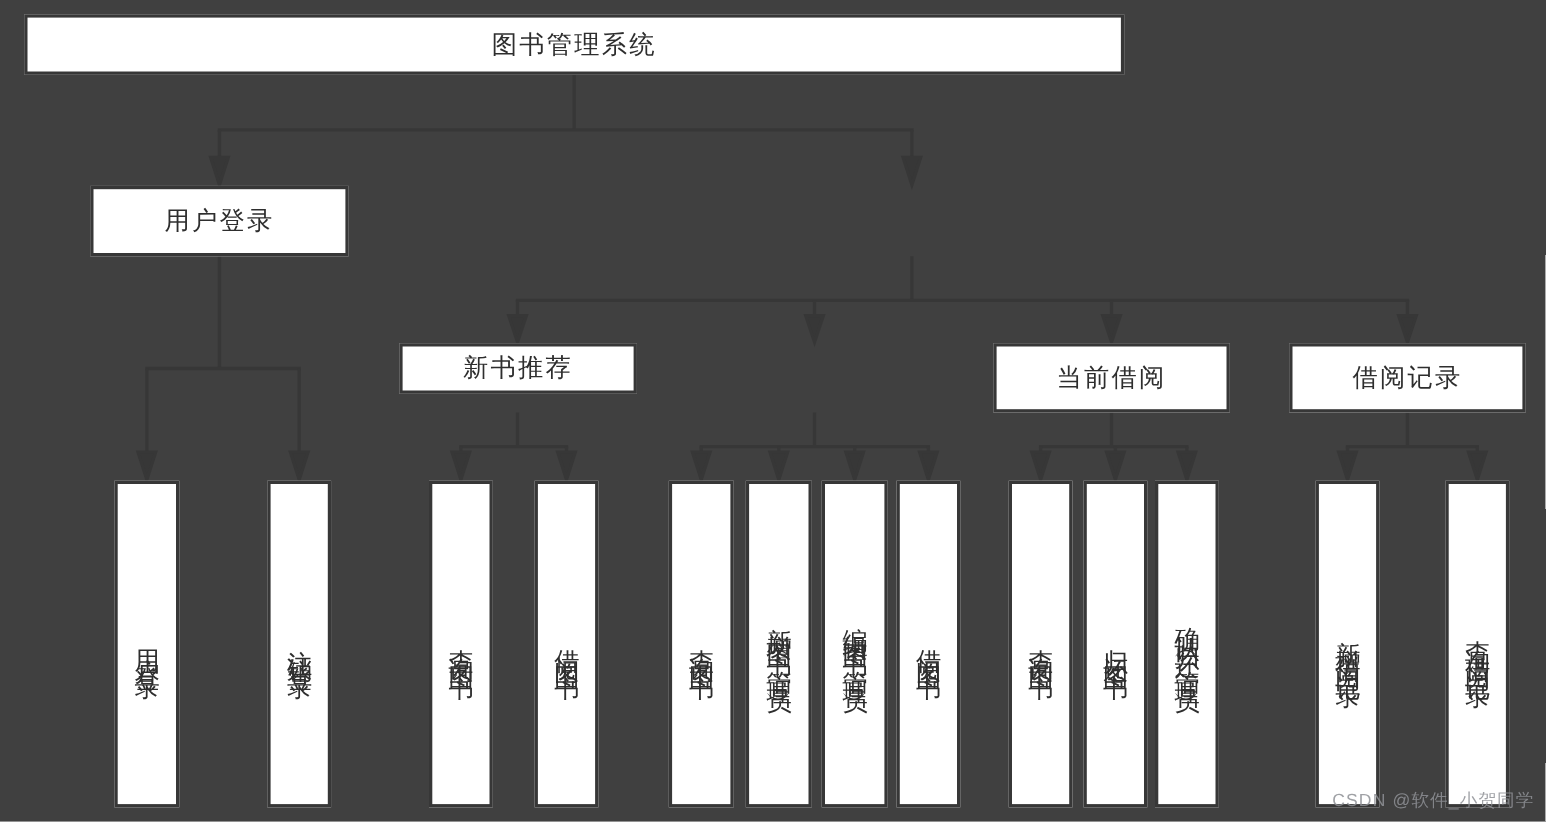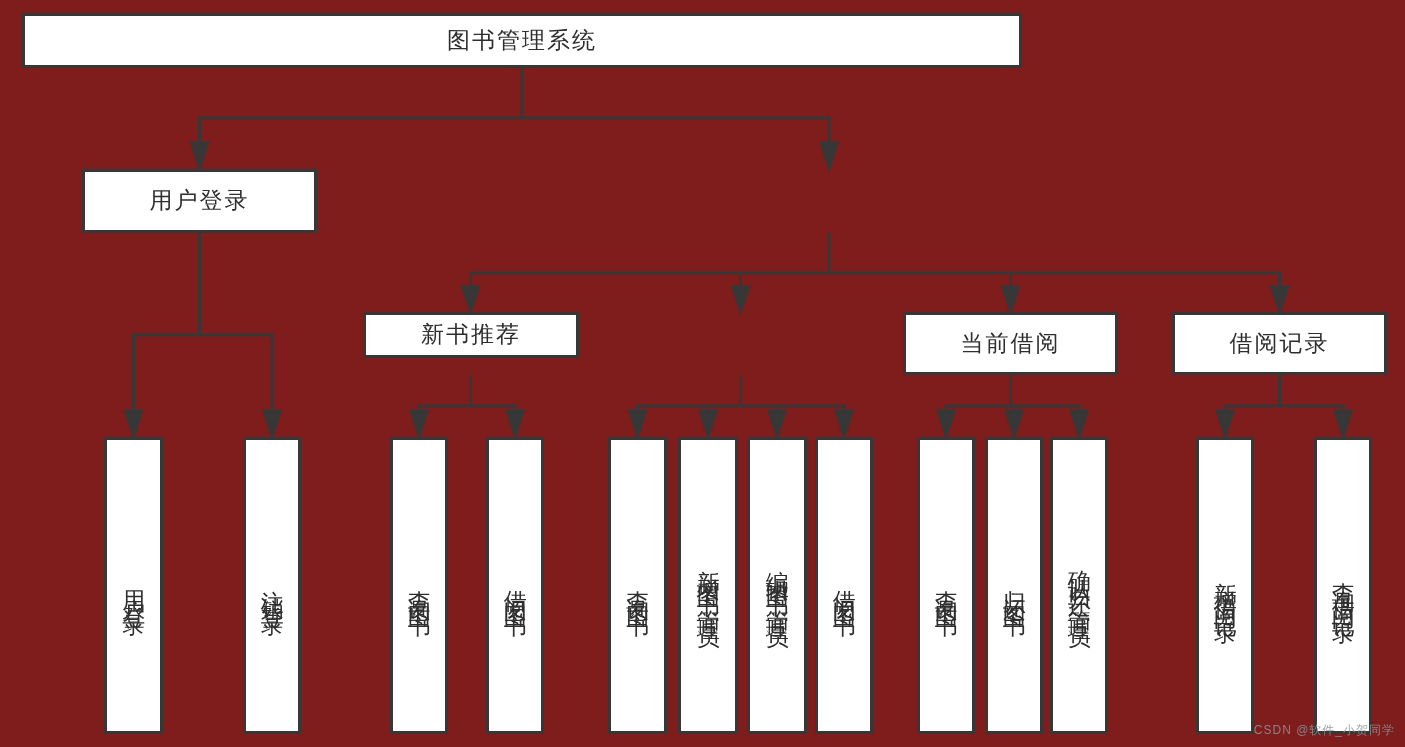--- a/index.html
+++ b/index.html
@@ -1,20 +1,20 @@
 <!DOCTYPE html>
 <html><head>
 <meta charset="utf-8">
 <style>
   html, body { margin: 0; padding: 0; background: #ffffff; }
   .canvas {
     position: relative;
     width: 1405px;
     height: 747px;
-    background: #7f1d1d;
+    background: #404040;
     font-family: "Liberation Sans", sans-serif;
     overflow: hidden;
   }
   .connector-layer {
     position: absolute;
     left: 0; top: 0;
     width: 1405px; height: 747px;
     z-index: 1;
   }
   .node {
@@ -58,21 +58,21 @@
   .n-b4 { left: 815px;  width: 58px; }
   .n-c1 { left: 917px;  width: 58px; }
   .n-c2 { left: 985px;  width: 58px; }
   .n-c3 { left: 1050px; width: 58px; }
   .n-r1 { left: 1196px; width: 58px; }
   .n-r2 { left: 1314px; width: 58px; }
   .watermark {
     position: absolute;
     right: 10px;
     bottom: 8px;
-    font-size: 12px;
+    font-size: 16px;
     color: #8f9196;
     opacity: 0.85;
     letter-spacing: 1px;
     z-index: 5;
     white-space: nowrap;
   }
 </style>
 </head>
 <body>
 

